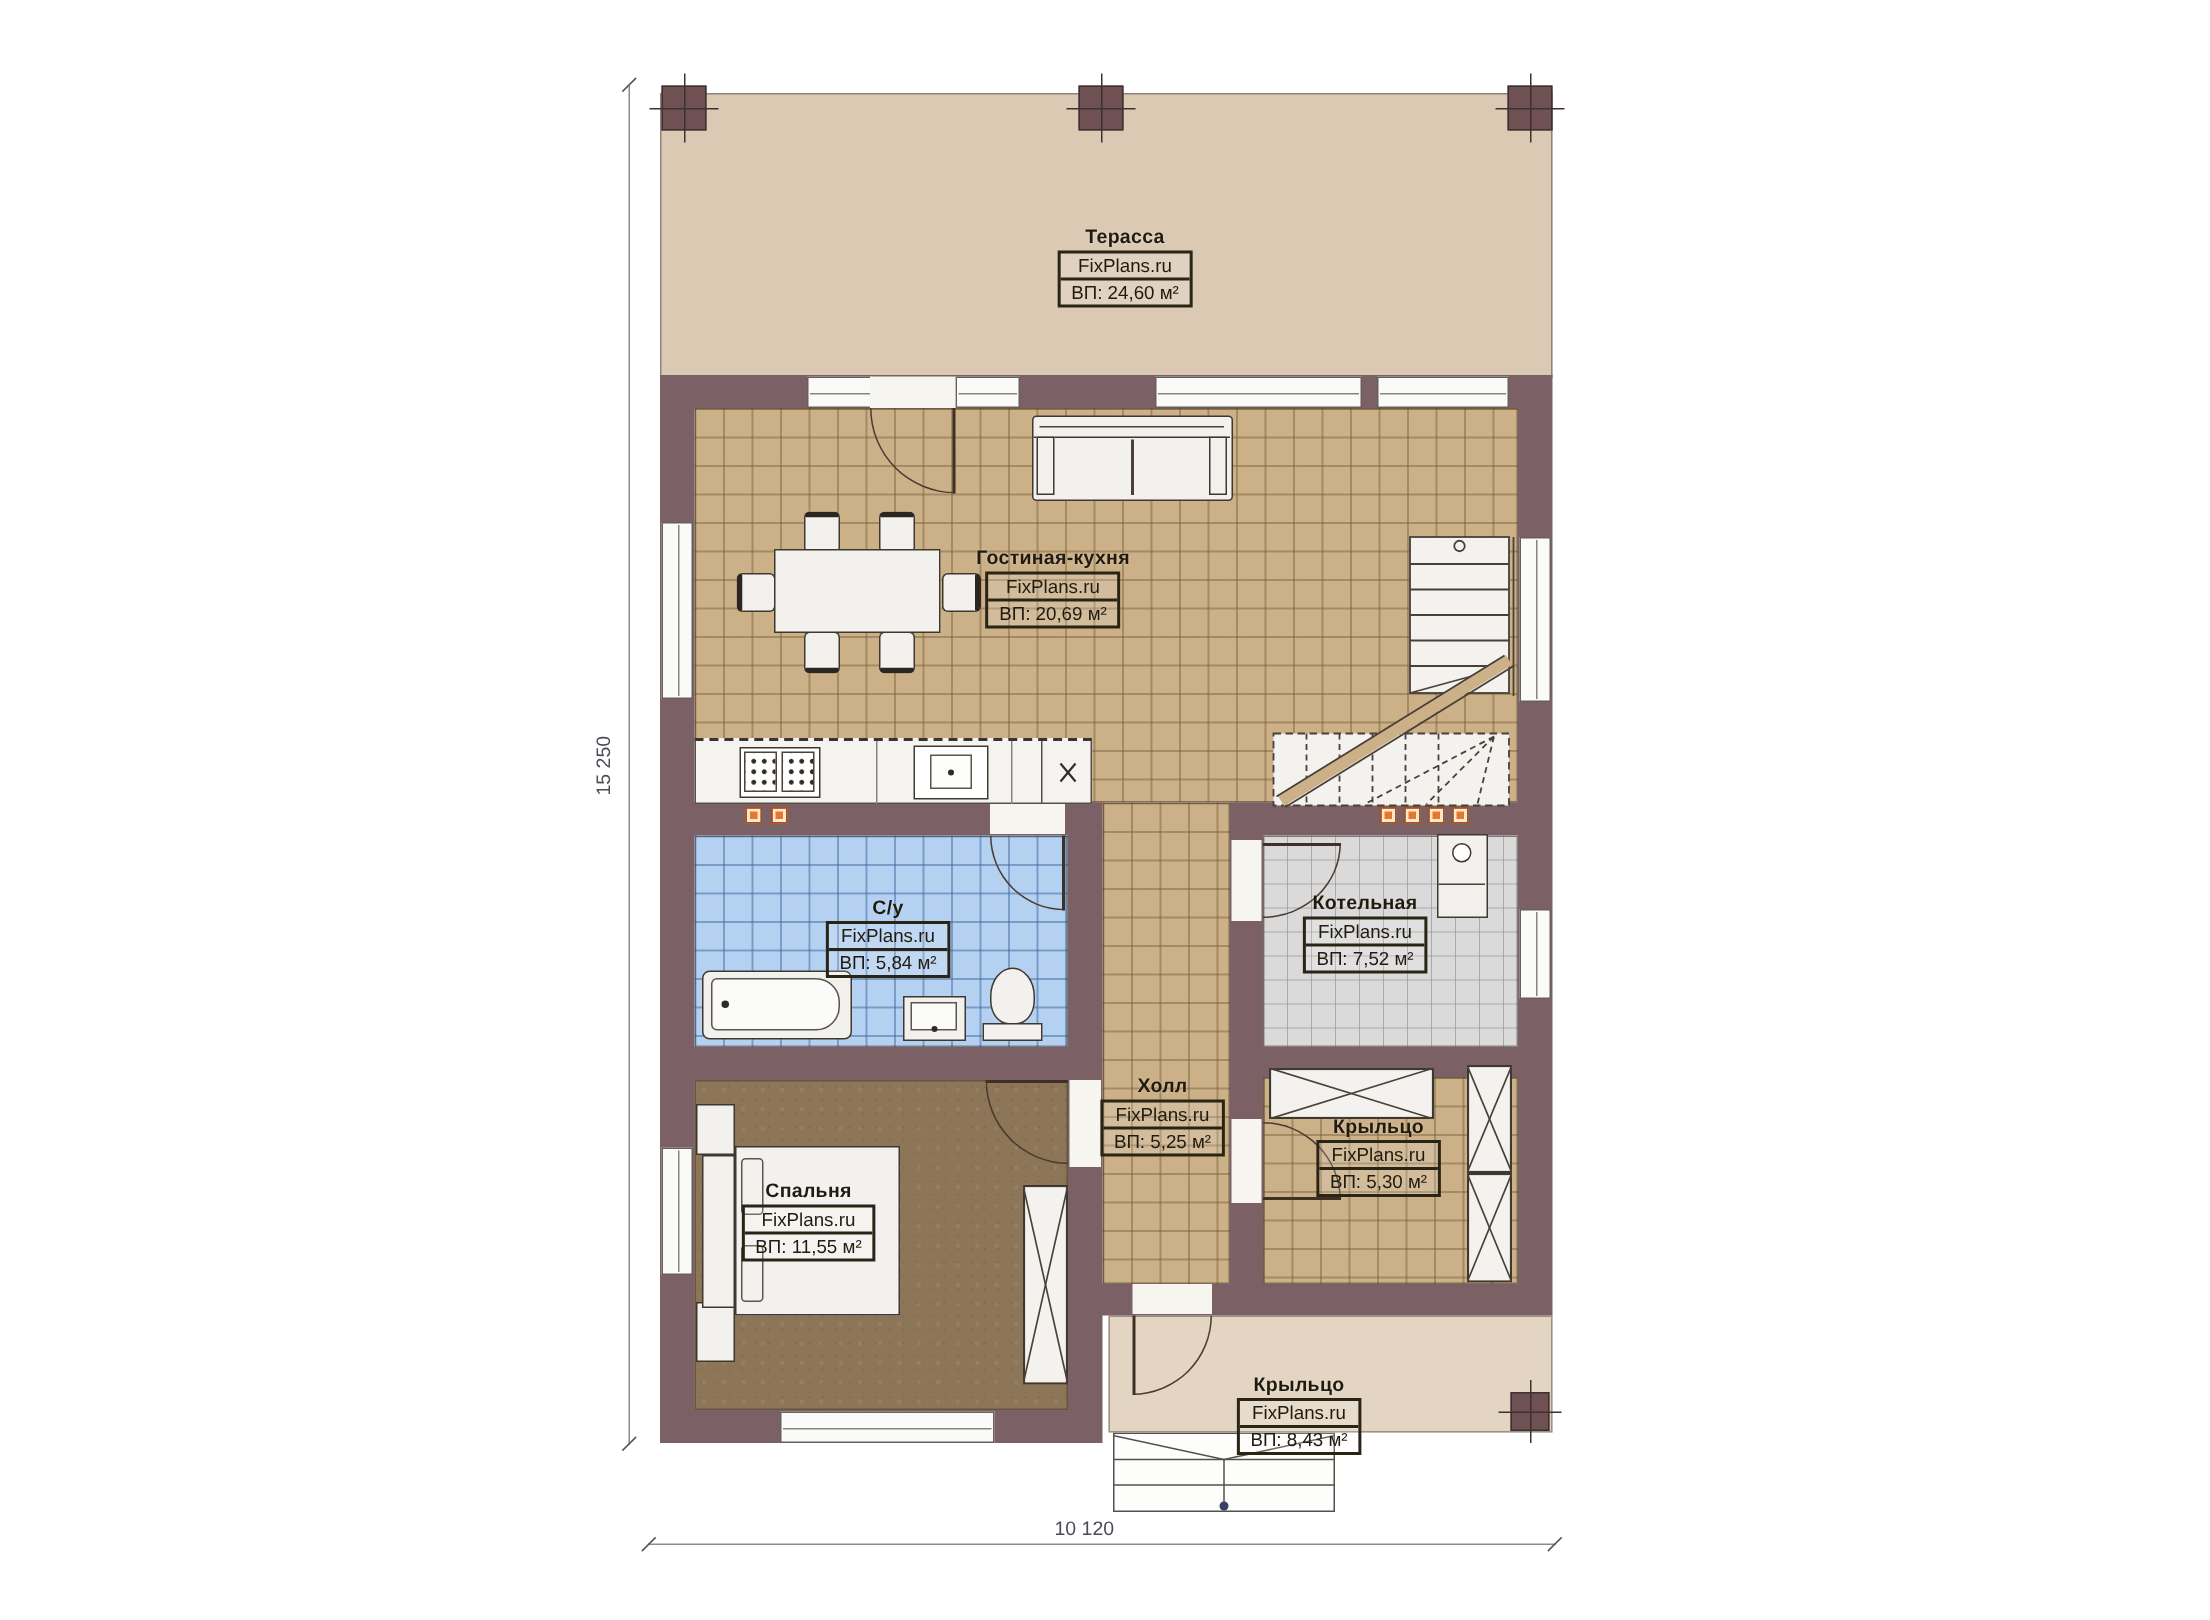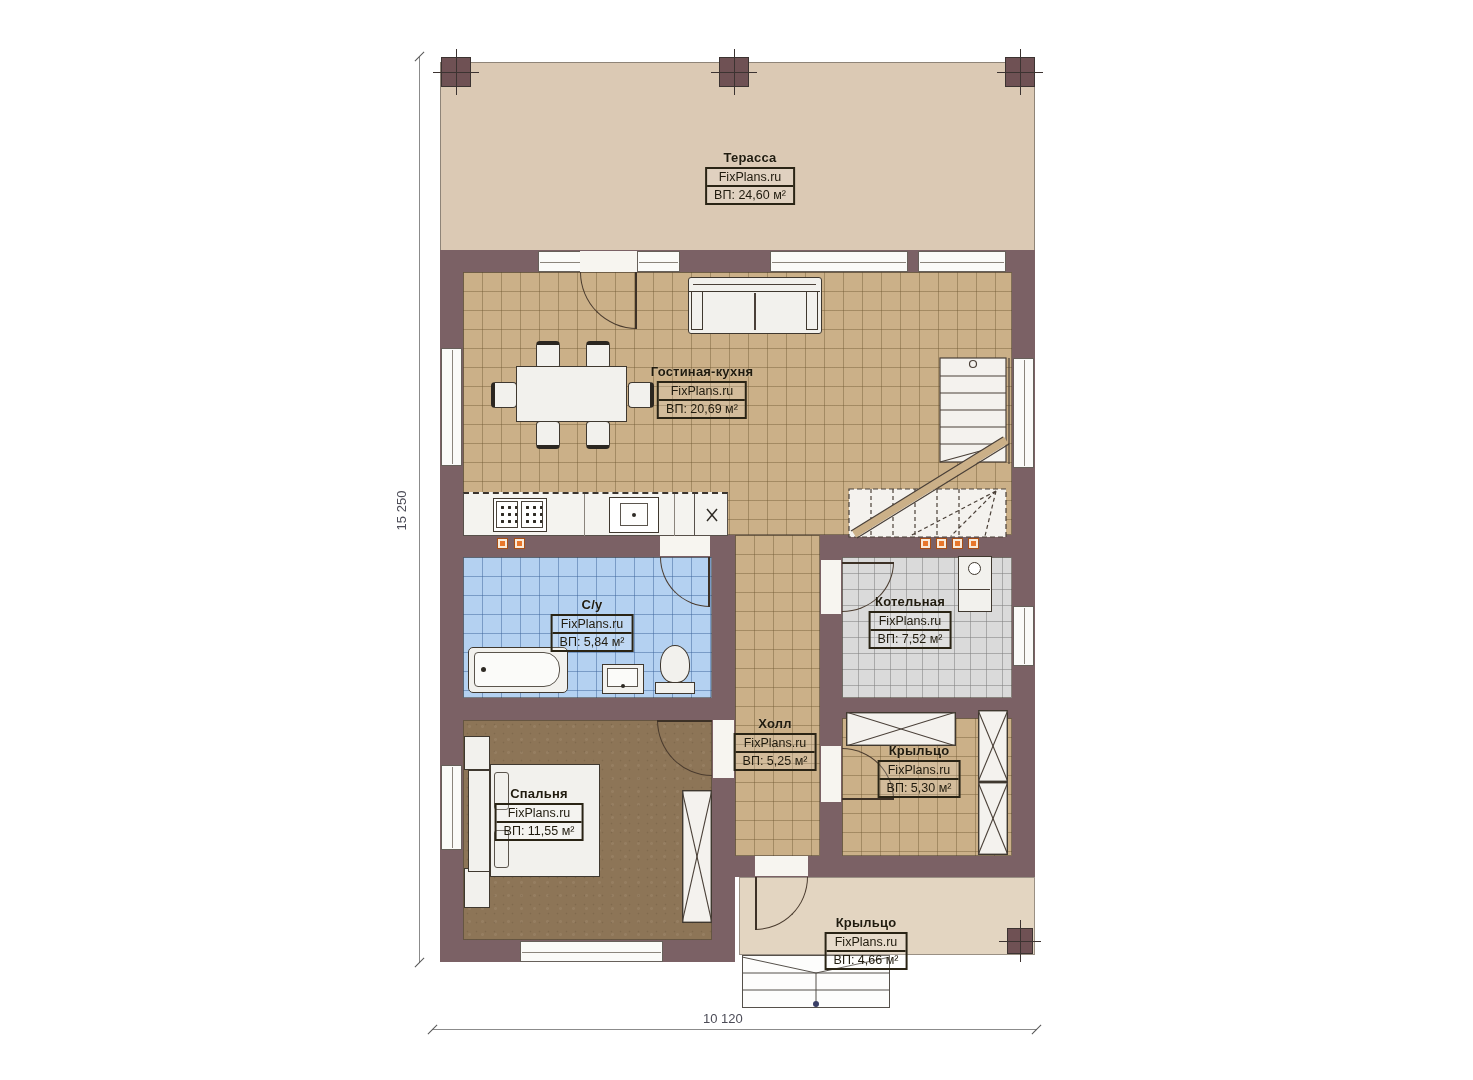--- a/index.html
+++ b/index.html
@@ -298,21 +298,21 @@
     <div class="rname">Спальня</div>
     <div class="rbox">
       <div class="row">FixPlans.ru</div>
       <div class="row">ВП: 11,55 м²</div>
     </div>
   </div>
   <div class="room-label" style="left:866px;top:901px;margin-top:14px;">
     <div class="rname">Крыльцо</div>
     <div class="rbox">
       <div class="row">FixPlans.ru</div>
-      <div class="row">ВП: 4,66 м²</div>
+      <div class="row">ВП: 8,43 м²</div>
     </div>
   </div>
 
   <div class="dimline" style="left:419px;top:57px;width:1px;height:906px;"></div>
   <div class="tick" style="left:413px;top:56px;"></div>
   <div class="tick" style="left:413px;top:962px;"></div>
   <div class="dim-label" style="left:382px;top:503px;transform:rotate(-90deg);transform-origin:center;">15 250</div>
 
   <div class="dimline" style="left:432px;top:1029px;width:605px;height:1px;"></div>
   <div class="tick" style="left:426px;top:1029px;"></div>

